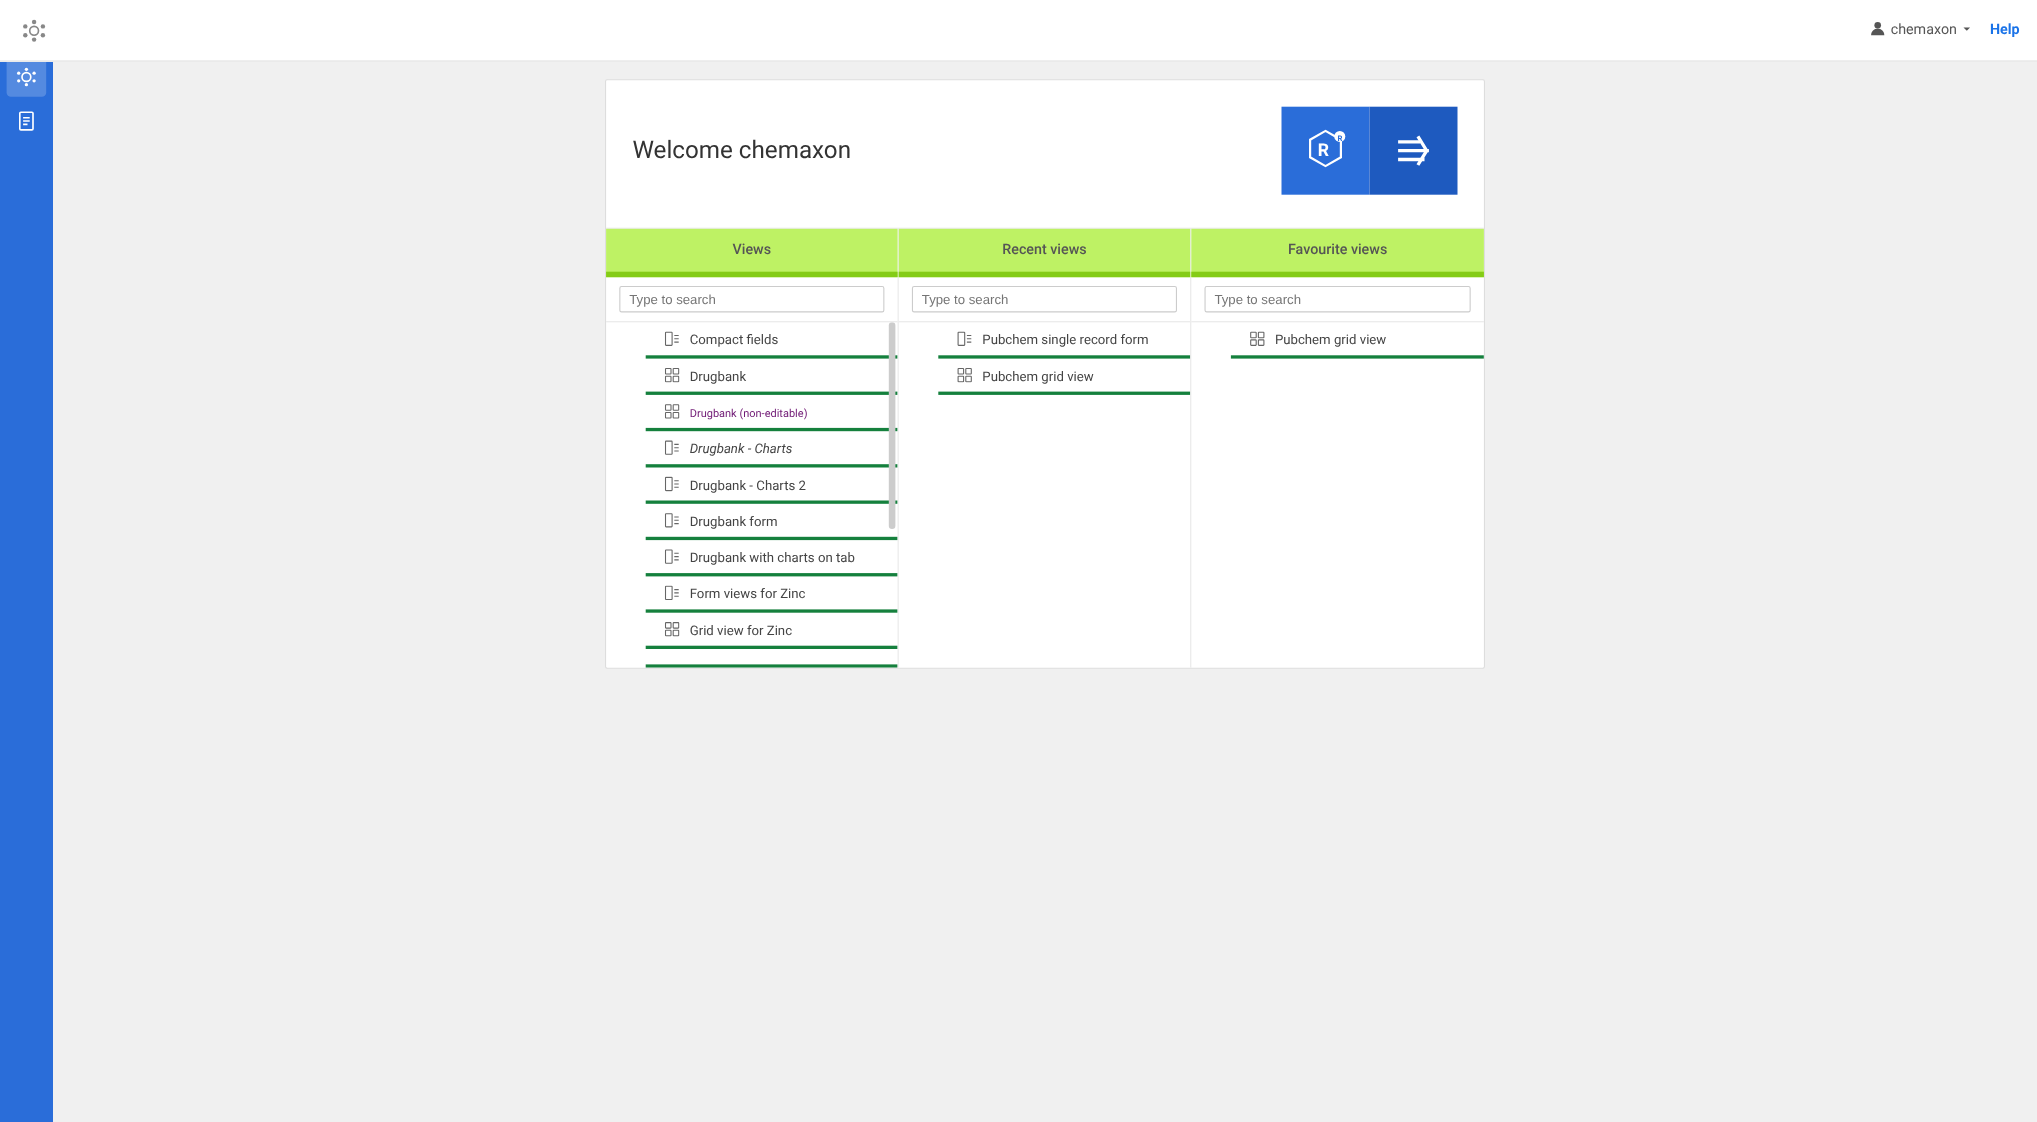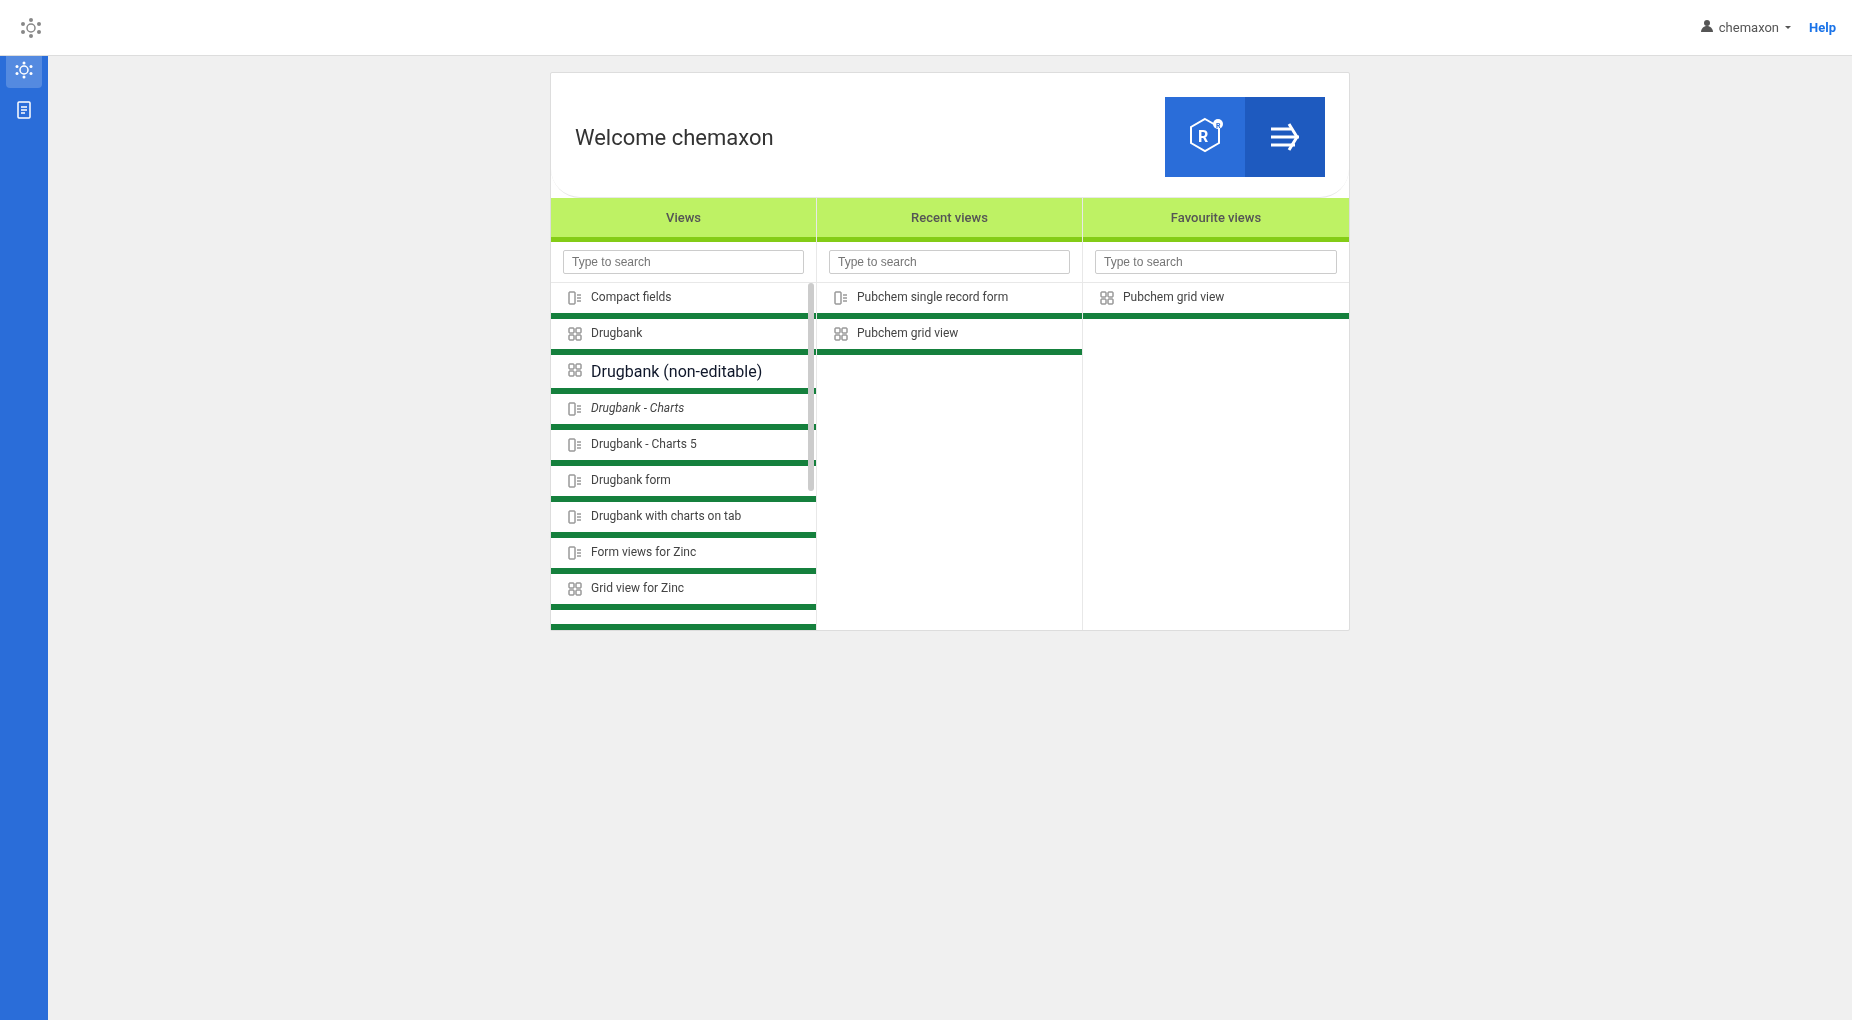--- a/index.html
+++ b/index.html
@@ -99,26 +99,25 @@
     
     .welcome-panel {
       background: #fff;
       border: 1px solid #ddd;
       border-radius: 2px;
       max-width: 800px;
       margin: 0 auto;
     }
 
     .welcome-header {
-      padding: 24px 24px 20px 24px;
+      padding: 24px 24px 30px 24px;
       display: flex;
       align-items: center;
       justify-content: space-between;
       border-bottom: 1px solid #e8e8e8;
-      border-radius: 29px;
     }
 
     .welcome-title {
       font-size: 22px;
       font-weight: 400;
       color: #333;
     }
 
     .welcome-icons {
       display: flex;
@@ -184,27 +183,28 @@
 
     .views-list {
       flex: 1;
       overflow-y: auto;
       max-height: 360px;
       position: relative;
     }
 
     .view-item {
       display: flex;
-      align-items: flex-start;
+      align-items: flex-end;
       gap: 8px;
       padding: 7px 16px;
       font-size: 12px;
       color: #444;
       cursor: pointer;
-      border-bottom: 6px solid #15803d;
+      border-bottom: 3px solid #15803d;
+      margin-left: 36px;
     }
 
     .view-icon {
       width: 16px;
       height: 16px;
       flex-shrink: 0;
       display: flex;
       align-items: center;
       justify-content: center;
       color: #666;
@@ -335,21 +335,21 @@
             </div>
             <div class="view-item">
               <span class="view-icon">
                 <svg width="14" height="14" viewBox="0 0 14 14" fill="none" stroke="#666" stroke-width="1">
         <rect x="1" y="1" width="5" height="5" rx="0.5"></rect>
         <rect x="8" y="1" width="5" height="5" rx="0.5"></rect>
         <rect x="1" y="8" width="5" height="5" rx="0.5"></rect>
         <rect x="8" y="8" width="5" height="5" rx="0.5"></rect>
       </svg>
               </span>
-              <span style="font-size: 16px; color: #0f172a;">Drugbank (non-editable)</span>
+              <span style="font-size: 10px; color: #701a75;">Drugbank (non-editable)</span>
             </div>
             <div class="view-item">
               <span class="view-icon">
                 <svg width="14" height="14" viewBox="0 0 14 14" fill="none" stroke="#666" stroke-width="1">
         <rect x="1" y="1" width="6" height="12" rx="0.5"></rect>
         <line x1="9" y1="4" x2="13" y2="4"></line>
         <line x1="9" y1="7" x2="13" y2="7"></line>
         <line x1="9" y1="10" x2="13" y2="10"></line>
       </svg>
               </span>
@@ -357,21 +357,21 @@
             </div>
             <div class="view-item">
               <span class="view-icon">
                 <svg width="14" height="14" viewBox="0 0 14 14" fill="none" stroke="#666" stroke-width="1">
         <rect x="1" y="1" width="6" height="12" rx="0.5"></rect>
         <line x1="9" y1="4" x2="13" y2="4"></line>
         <line x1="9" y1="7" x2="13" y2="7"></line>
         <line x1="9" y1="10" x2="13" y2="10"></line>
       </svg>
               </span>
-              <span style="font-size: 12px; color: rgb(68, 68, 68);">Drugbank - Charts 5</span>
+              <span style="font-size: 12px; color: rgb(68, 68, 68);">Drugbank - Charts 2</span>
             </div>
             <div class="view-item">
               <span class="view-icon">
                 <svg width="14" height="14" viewBox="0 0 14 14" fill="none" stroke="#666" stroke-width="1">
         <rect x="1" y="1" width="6" height="12" rx="0.5"></rect>
         <line x1="9" y1="4" x2="13" y2="4"></line>
         <line x1="9" y1="7" x2="13" y2="7"></line>
         <line x1="9" y1="10" x2="13" y2="10"></line>
       </svg>
               </span>

